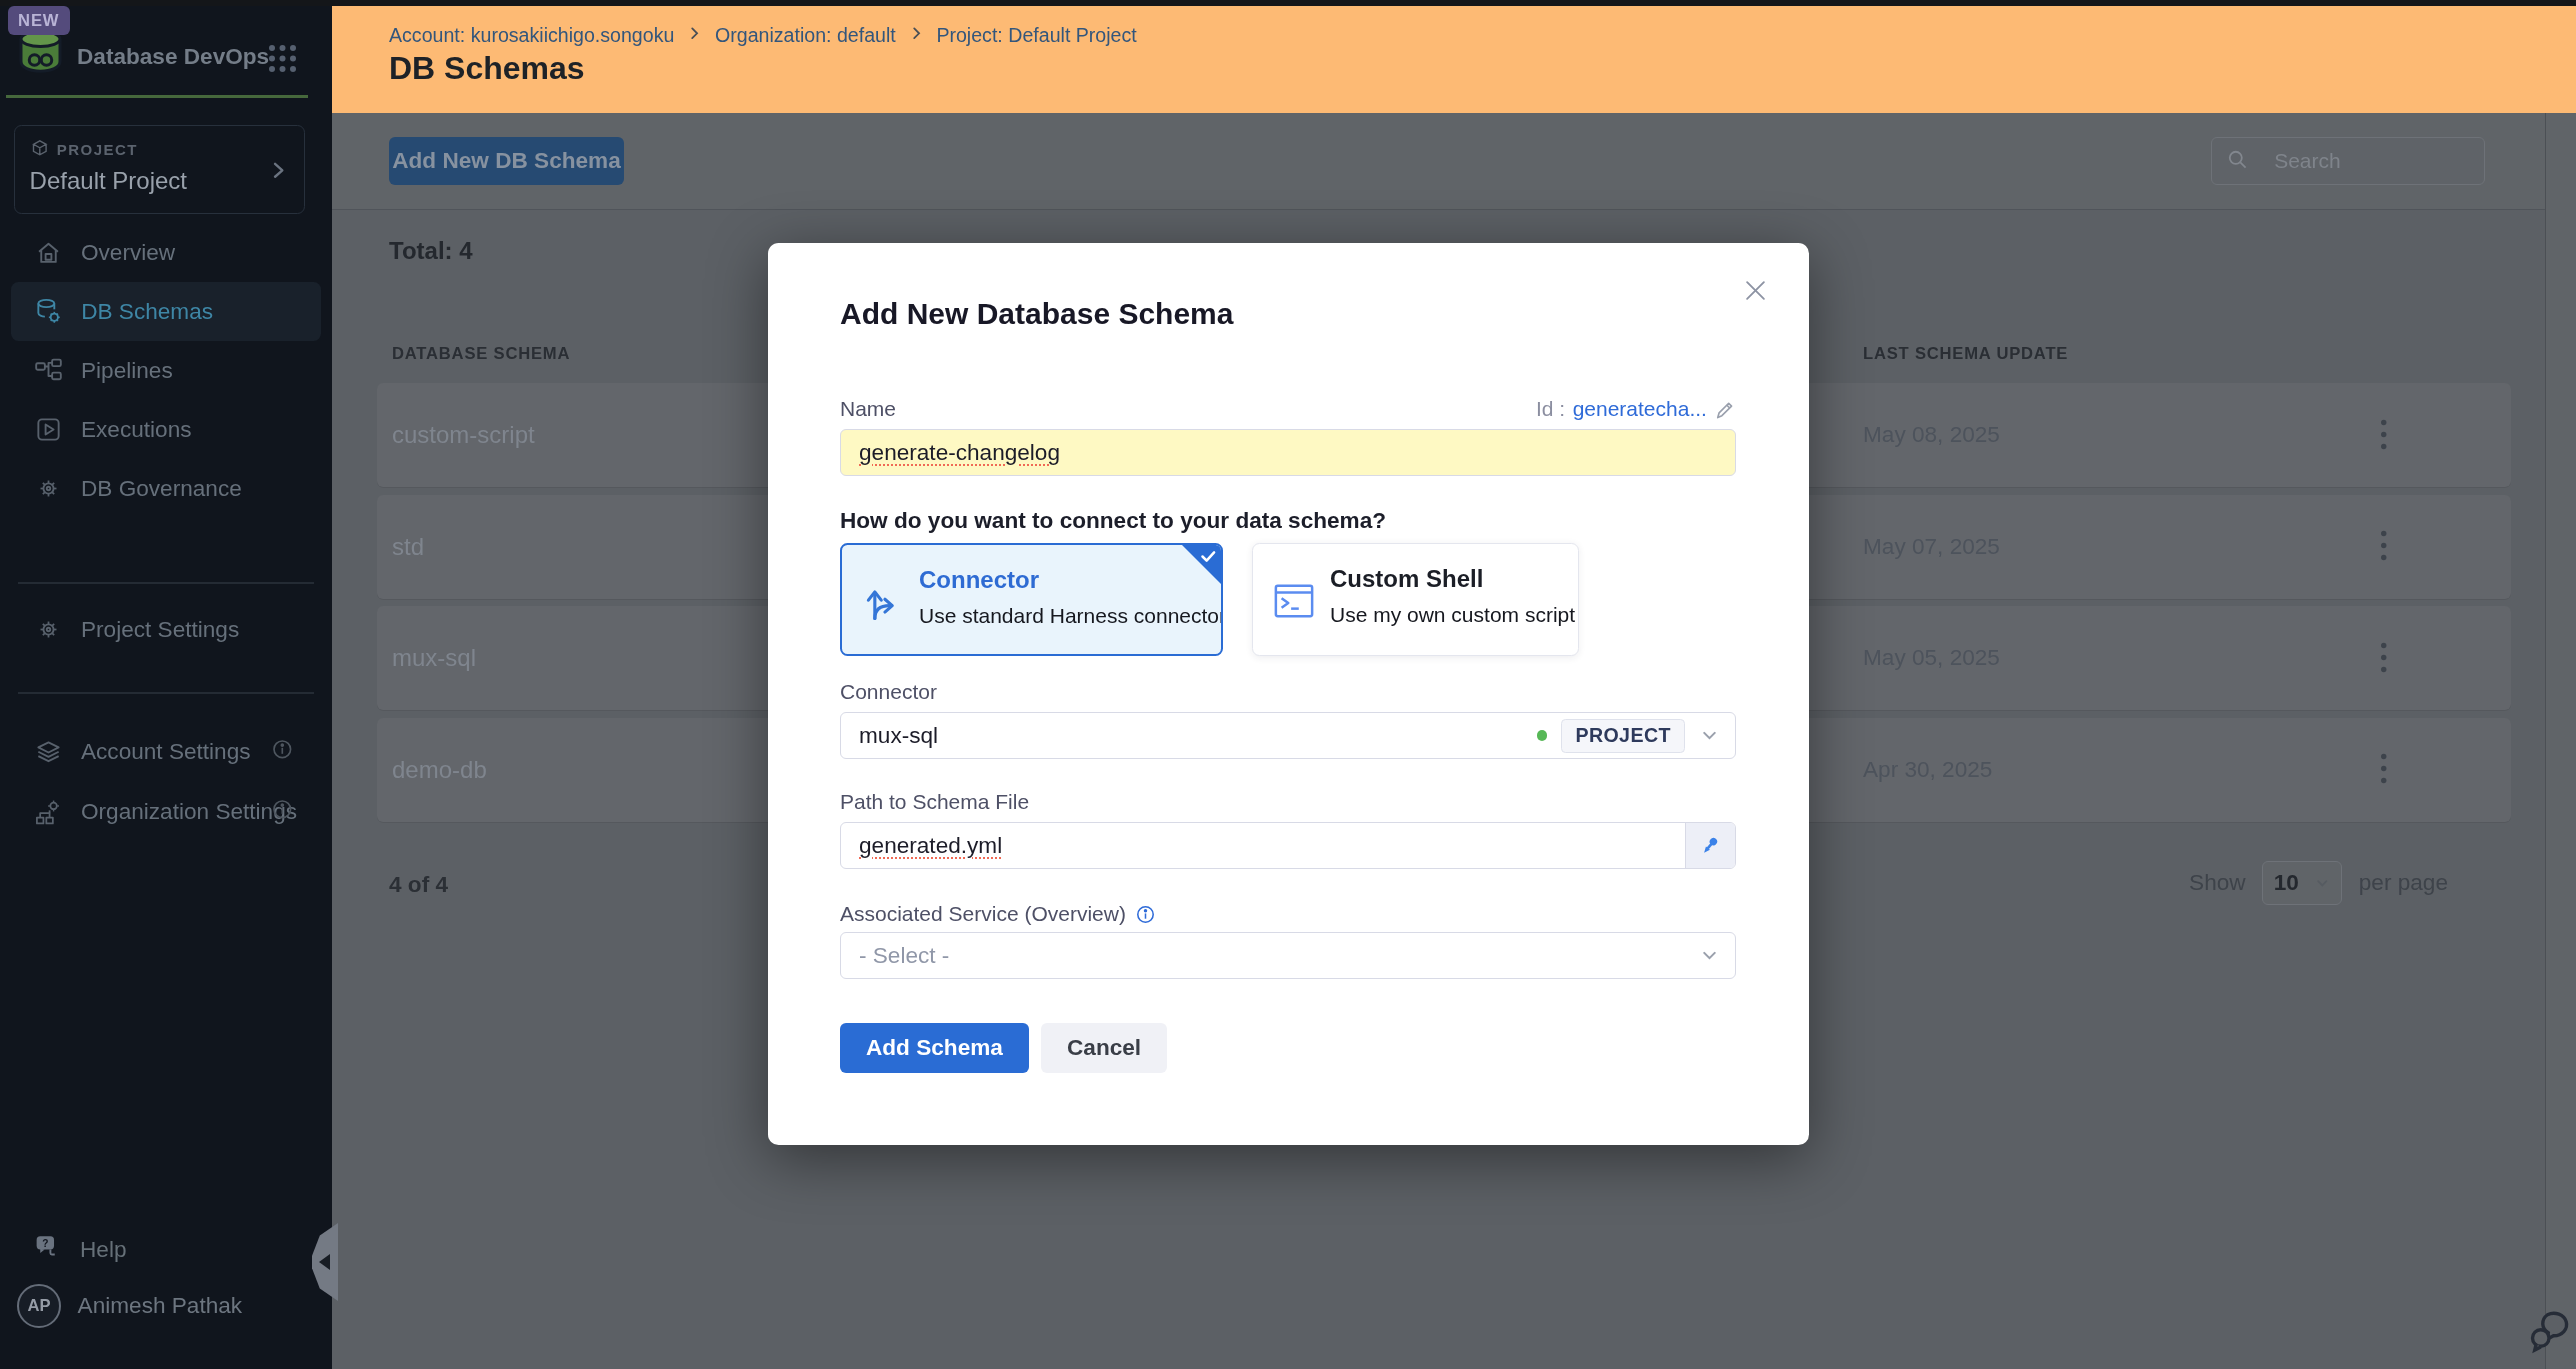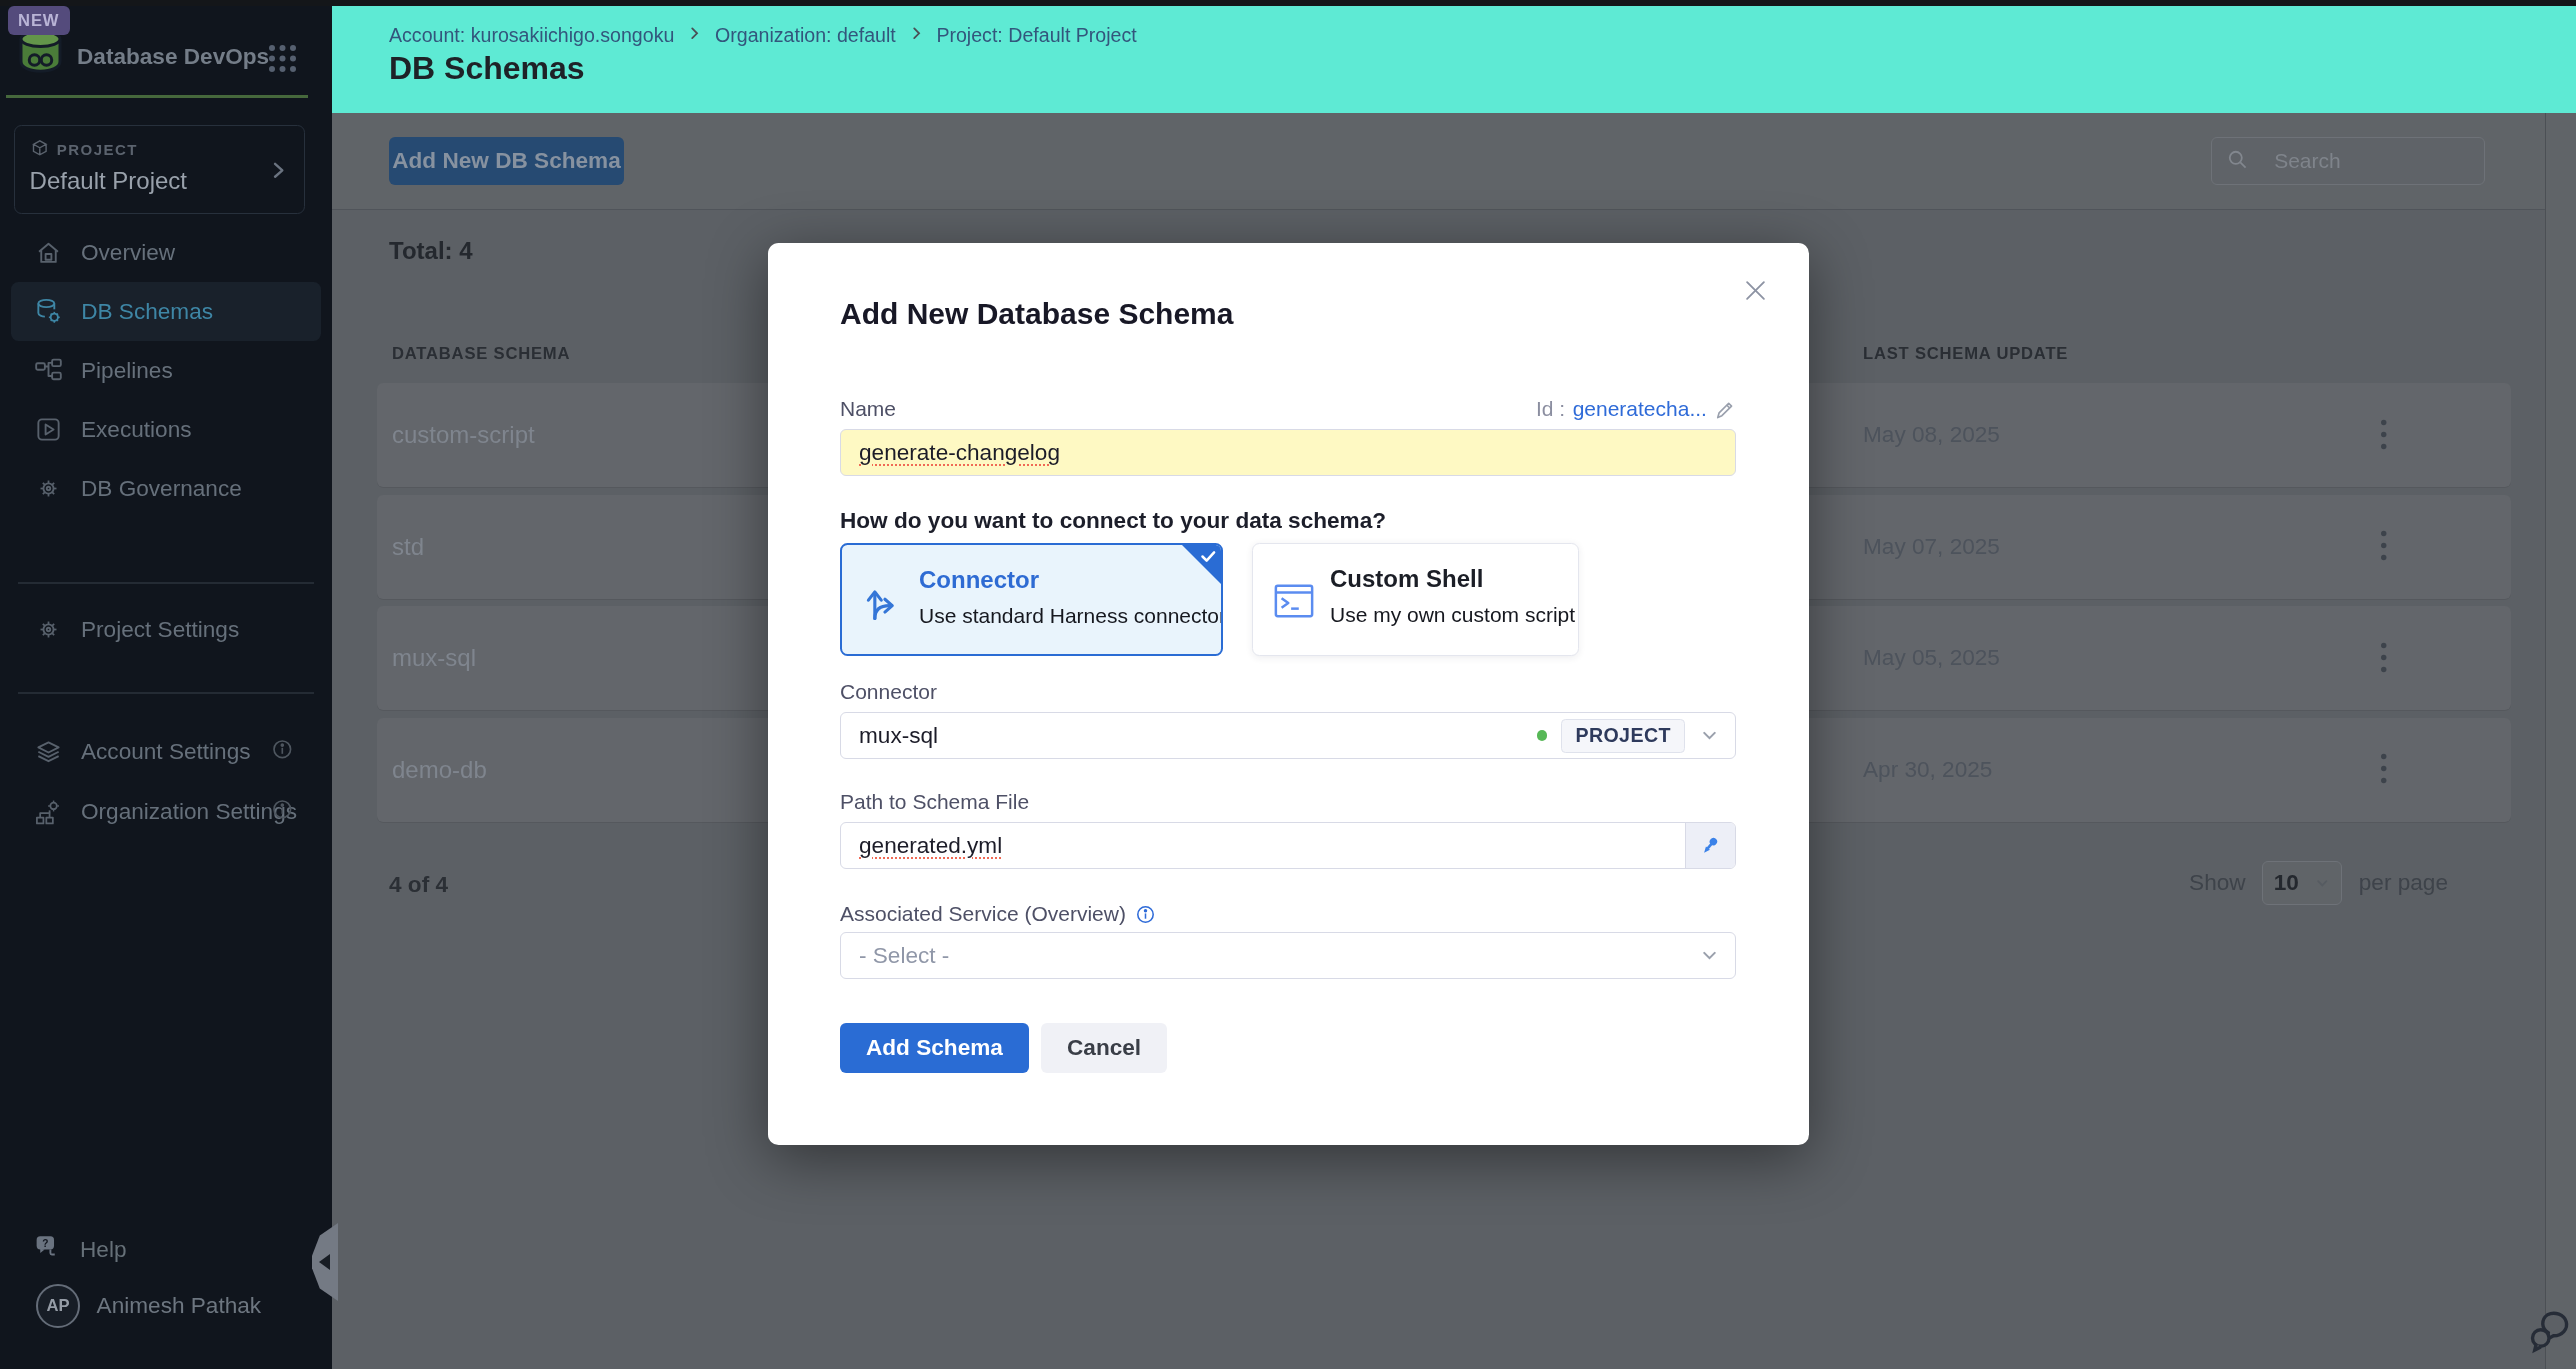--- a/index.html
+++ b/index.html
@@ -26,31 +26,31 @@
   .nav-item { height:59px; display:flex; align-items:center; gap:18px; padding-left:33px; color:#66707b; font-size:22.6px; cursor:pointer; }
   .nav-item .ic { width:30px; display:flex; justify-content:center; color:#58616c; }
   .nav-item.active { background:#19212b; border-radius:7.5px; margin:0 10.6px; padding-left:22.6px; color:#3e86a5; }
   .nav-item.active .ic { color:#3e86a5; }
 
   .side-divider { position:absolute; left:18px; width:296px; height:1.5px; background:#242b34; }
   .nav-single { position:absolute; left:0; width:332px; }
   .info-circ { position:absolute; right:38px; color:#4e565f; }
 
   .help-row { position:absolute; top:1220px; left:0; width:332px; height:59px; display:flex; align-items:center; gap:18px; padding-left:33px; color:#667078; font-size:22.6px; cursor:pointer; }
-  .user-row { position:absolute; top:1284px; left:0; width:332px; display:flex; align-items:center; gap:16.6px; padding-left:36px; cursor:pointer; }
+  .user-row { position:absolute; top:1284px; left:0; width:332px; display:flex; align-items:center; gap:16.6px; padding-left:17px; cursor:pointer; }
   .avatar { width:44px; height:44px; border:2.3px solid #646c78; border-radius:50%; display:flex; align-items:center; justify-content:center; color:#959ca6; font-size:16.6px; font-weight:bold; background:#171d26; }
   .user-name { color:#6d7680; font-size:22.6px; }
 
   .collapse-tab { position:absolute; left:312px; top:1223px; width:26px; height:78px; background:#747a84; z-index:12; cursor:pointer;
     clip-path:polygon(100% 0%, 30% 16%, 0% 42%, 0% 58%, 30% 84%, 100% 100%); }
   .collapse-tab .tri { position:absolute; left:6.8px; top:31px; width:0; height:0; border-top:8.3px solid transparent; border-bottom:8.3px solid transparent; border-right:11.3px solid #181d24; }
 
   
   .content { position:absolute; left:332px; top:0; right:0; bottom:0; background:#5c6065; }
-  .page-header { position:absolute; top:0; left:0; right:0; height:113px; background:#5eead4; }
+  .page-header { position:absolute; top:0; left:0; right:0; height:113px; background:#fdba74; }
   .breadcrumb { position:absolute; top:24px; left:57px; display:flex; align-items:center; gap:12px; font-size:19.6px; }
   .breadcrumb a { color:#33567c; text-decoration:none; cursor:pointer; }
   .crumb-sep { color:#4a4f55; }
   .page-title { position:absolute; top:50px; left:57px; font-size:32px; font-weight:bold; color:#1e2227; }
 
   .toolbar { position:absolute; top:113px; left:0; right:0; height:97px; background:#606468; border-bottom:1.5px solid #50545a; }
   .add-btn { position:absolute; top:24px; left:57px; width:235px; height:48px; background:#264a72; border:none; border-radius:6px; color:#8792a0; font-size:22.6px; font-weight:600; font-family:inherit; cursor:pointer; }
   .search-box { position:absolute; top:24px; right:91px; width:274px; height:48px; border:1.5px solid #6e7278; border-radius:6px; background:#5f6368; display:flex; align-items:center; gap:26px; padding:0 13.6px; }
   .search-box input { border:none; outline:none; background:transparent; font-size:21px; font-family:inherit; color:#cfd3d8; width:196px; }
   .search-box input::placeholder { color:#7f848b; }

